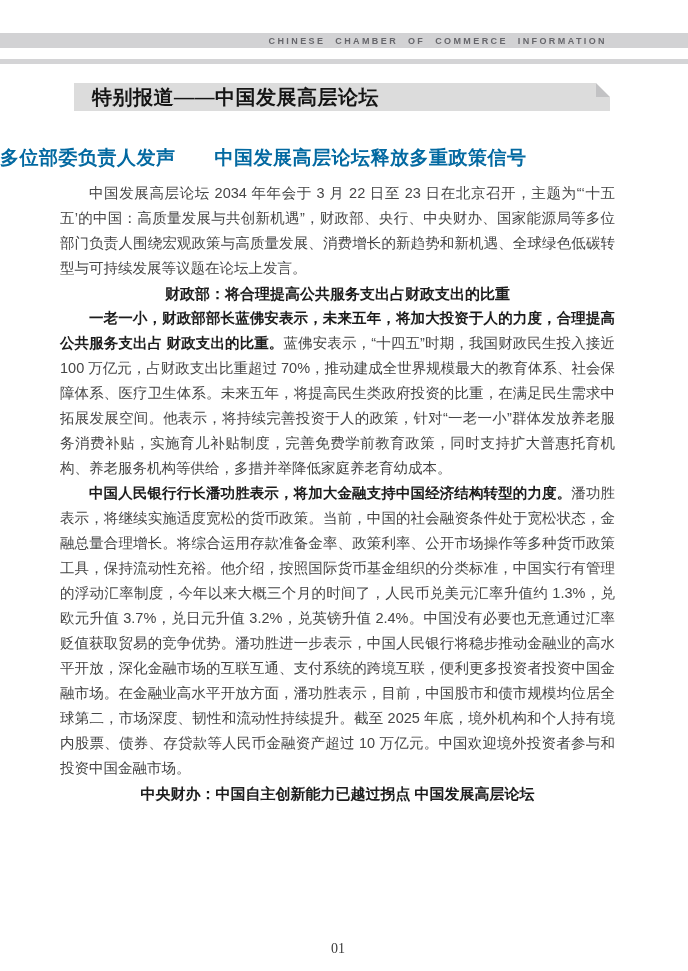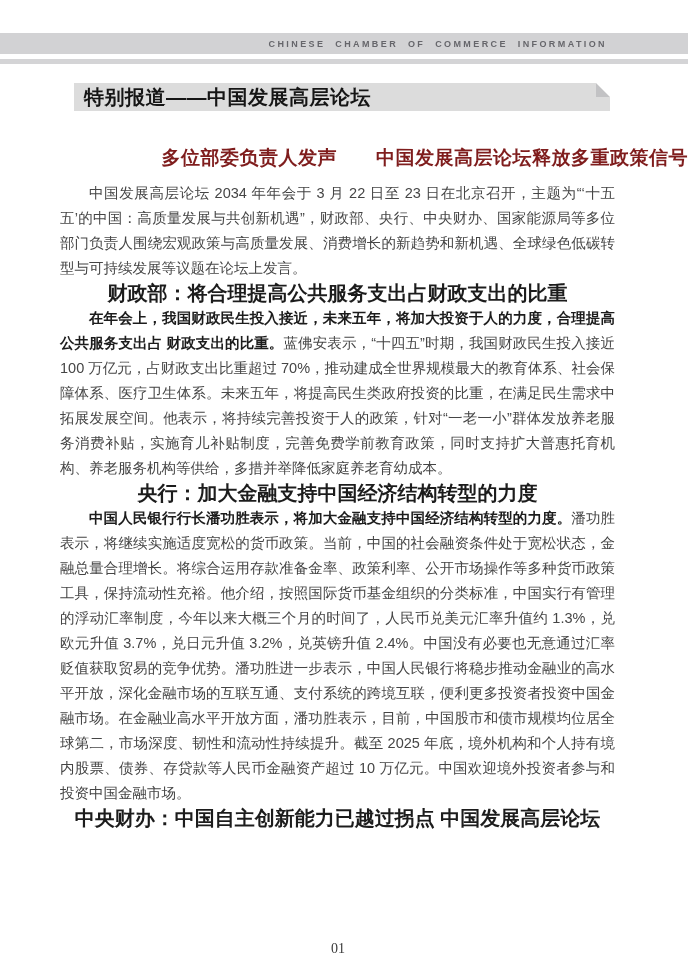--- a/index.html
+++ b/index.html
@@ -9,21 +9,21 @@
     height: 971px;
     background: #ffffff;
     overflow: hidden;
     font-family: "Liberation Sans", sans-serif;
   }
 
   
   .topbar {
     position: absolute;
     top: 33px; left: 0; right: 0;
-    height: 21px;
+    height: 15px;
     background: #d2d2d4;
     display: flex;
     align-items: center;
     justify-content: flex-end;
     padding-right: 81px;
     box-sizing: border-box;
   }
   .topbar-text {
     font-size: 9px;
     font-weight: bold;
@@ -56,53 +56,53 @@
     position: absolute;
     top: 0; right: 0;
     width: 14px; height: 14px;
     background: #c2c2c4;
     clip-path: polygon(0 0, 100% 100%, 0 100%);
   }
   .banner-label {
     font-size: 20px;
     font-weight: bold;
     color: #151515;
-    padding-left: 10px;
+    padding-left: 18px;
     letter-spacing: 0.5px;
     white-space: nowrap;
+    font-family: Liberation Serif, serif;
   }
 
   .article-title {
     position: absolute;
     top: 145px; left: 0; right: 0;
     margin: 0;
-    text-align: right;
+    text-align: left;
     font-size: 19px;
     line-height: 26px;
     font-weight: bold;
-    color: #7f1d1d;
+    color: #0369a1;
     letter-spacing: 0.5px;
-    padding-left: 22px;
   }
 
   .body-text {
     position: absolute;
     top: 181px;
     left: 60px;
     width: 555px;
     font-size: 14.5px;
     line-height: 25px;
     color: #454545;
     text-align: justify;
   }
   .para { margin: 0; text-indent: 2em; }
   .para .lead { color: #1c1c1c; font-weight: bold; }
   .sec-heading {
     margin: 0;
-    font-size: 20px;
+    font-size: 15px;
     line-height: 25px;
     font-weight: bold;
     text-align: center;
     color: #1c1c1c;
     text-indent: 0;
   }
 
   .page-number {
     position: absolute;
     top: 941px; left: 0; right: 12px;
@@ -127,23 +127,22 @@
     <span class="banner-label">特别报道——中国发展高层论坛</span>
   </div>
 
   <h1 class="article-title">多位部委负责人发声　　中国发展高层论坛释放多重政策信号</h1>
 
   <div class="body-text">
 
     <p class="para">中国发展高层论坛 2034 年年会于 3 月 22 日至 23 日在北京召开，主题为“‘十五五’的中国：高质量发展与共创新机遇”，财政部、央行、中央财办、国家能源局等多位部门负责人围绕宏观政策与高质量发展、消费增长的新趋势和新机遇、全球绿色低碳转型与可持续发展等议题在论坛上发言。</p>
 
     <h2 class="sec-heading">财政部：将合理提高公共服务支出占财政支出的比重</h2>
-    <p class="para"><b class="lead">在年会上，我国财政民生投入接近，未来五年，将加大投资于人的力度，合理提高公共服务支出占 财政支出的比重。</b><span>蓝佛安表示，“十四五”时期，我国财政民生投入接近 100 万亿元，占财政支出比重超过 70%，推动建成全世界规模最大的教育体系、社会保障体系、医疗卫生体系。未来五年，将提高民生类政府投资的比重，在满足民生需求中拓展发展空间。他表示，将持续完善投资于人的政策，针对“一老一小”群体发放养老服务消费补贴，实施育儿补贴制度，完善免费学前教育政策，同时支持扩大普惠托育机构、养老服务机构等供给，多措并举降低家庭养老育幼成本。</span></p>
+    <p class="para"><b class="lead">一老一小，财政部部长蓝佛安表示，未来五年，将加大投资于人的力度，合理提高公共服务支出占 财政支出的比重。</b><span>蓝佛安表示，“十四五”时期，我国财政民生投入接近 100 万亿元，占财政支出比重超过 70%，推动建成全世界规模最大的教育体系、社会保障体系、医疗卫生体系。未来五年，将提高民生类政府投资的比重，在满足民生需求中拓展发展空间。他表示，将持续完善投资于人的政策，针对“一老一小”群体发放养老服务消费补贴，实施育儿补贴制度，完善免费学前教育政策，同时支持扩大普惠托育机构、养老服务机构等供给，多措并举降低家庭养老育幼成本。</span></p>
 
-    <h2 class="sec-heading">央行：加大金融支持中国经济结构转型的力度</h2>
     <p class="para"><b class="lead">中国人民银行行长潘功胜表示，将加大金融支持中国经济结构转型的力度。</b><span>潘功胜表示，将继续实施适度宽松的货币政策。当前，中国的社会融资条件处于宽松状态，金融总量合理增长。将综合运用存款准备金率、政策利率、公开市场操作等多种货币政策工具，保持流动性充裕。他介绍，按照国际货币基金组织的分类标准，中国实行有管理的浮动汇率制度，今年以来大概三个月的时间了，人民币兑美元汇率升值约 1.3%，兑欧元升值 3.7%，兑日元升值 3.2%，兑英镑升值 2.4%。中国没有必要也无意通过汇率贬值获取贸易的竞争优势。潘功胜进一步表示，中国人民银行将稳步推动金融业的高水平开放，深化金融市场的互联互通、支付系统的跨境互联，便利更多投资者投资中国金融市场。在金融业高水平开放方面，潘功胜表示，目前，中国股市和债市规模均位居全球第二，市场深度、韧性和流动性持续提升。截至 2025 年底，境外机构和个人持有境内股票、债券、存贷款等人民币金融资产超过 10 万亿元。中国欢迎境外投资者参与和投资中国金融市场。</span></p>
 
     <h2 class="sec-heading">中央财办：中国自主创新能力已越过拐点 中国发展高层论坛</h2>
 
   </div>
 
   <div class="page-number">01</div>
 
 </div>
 

